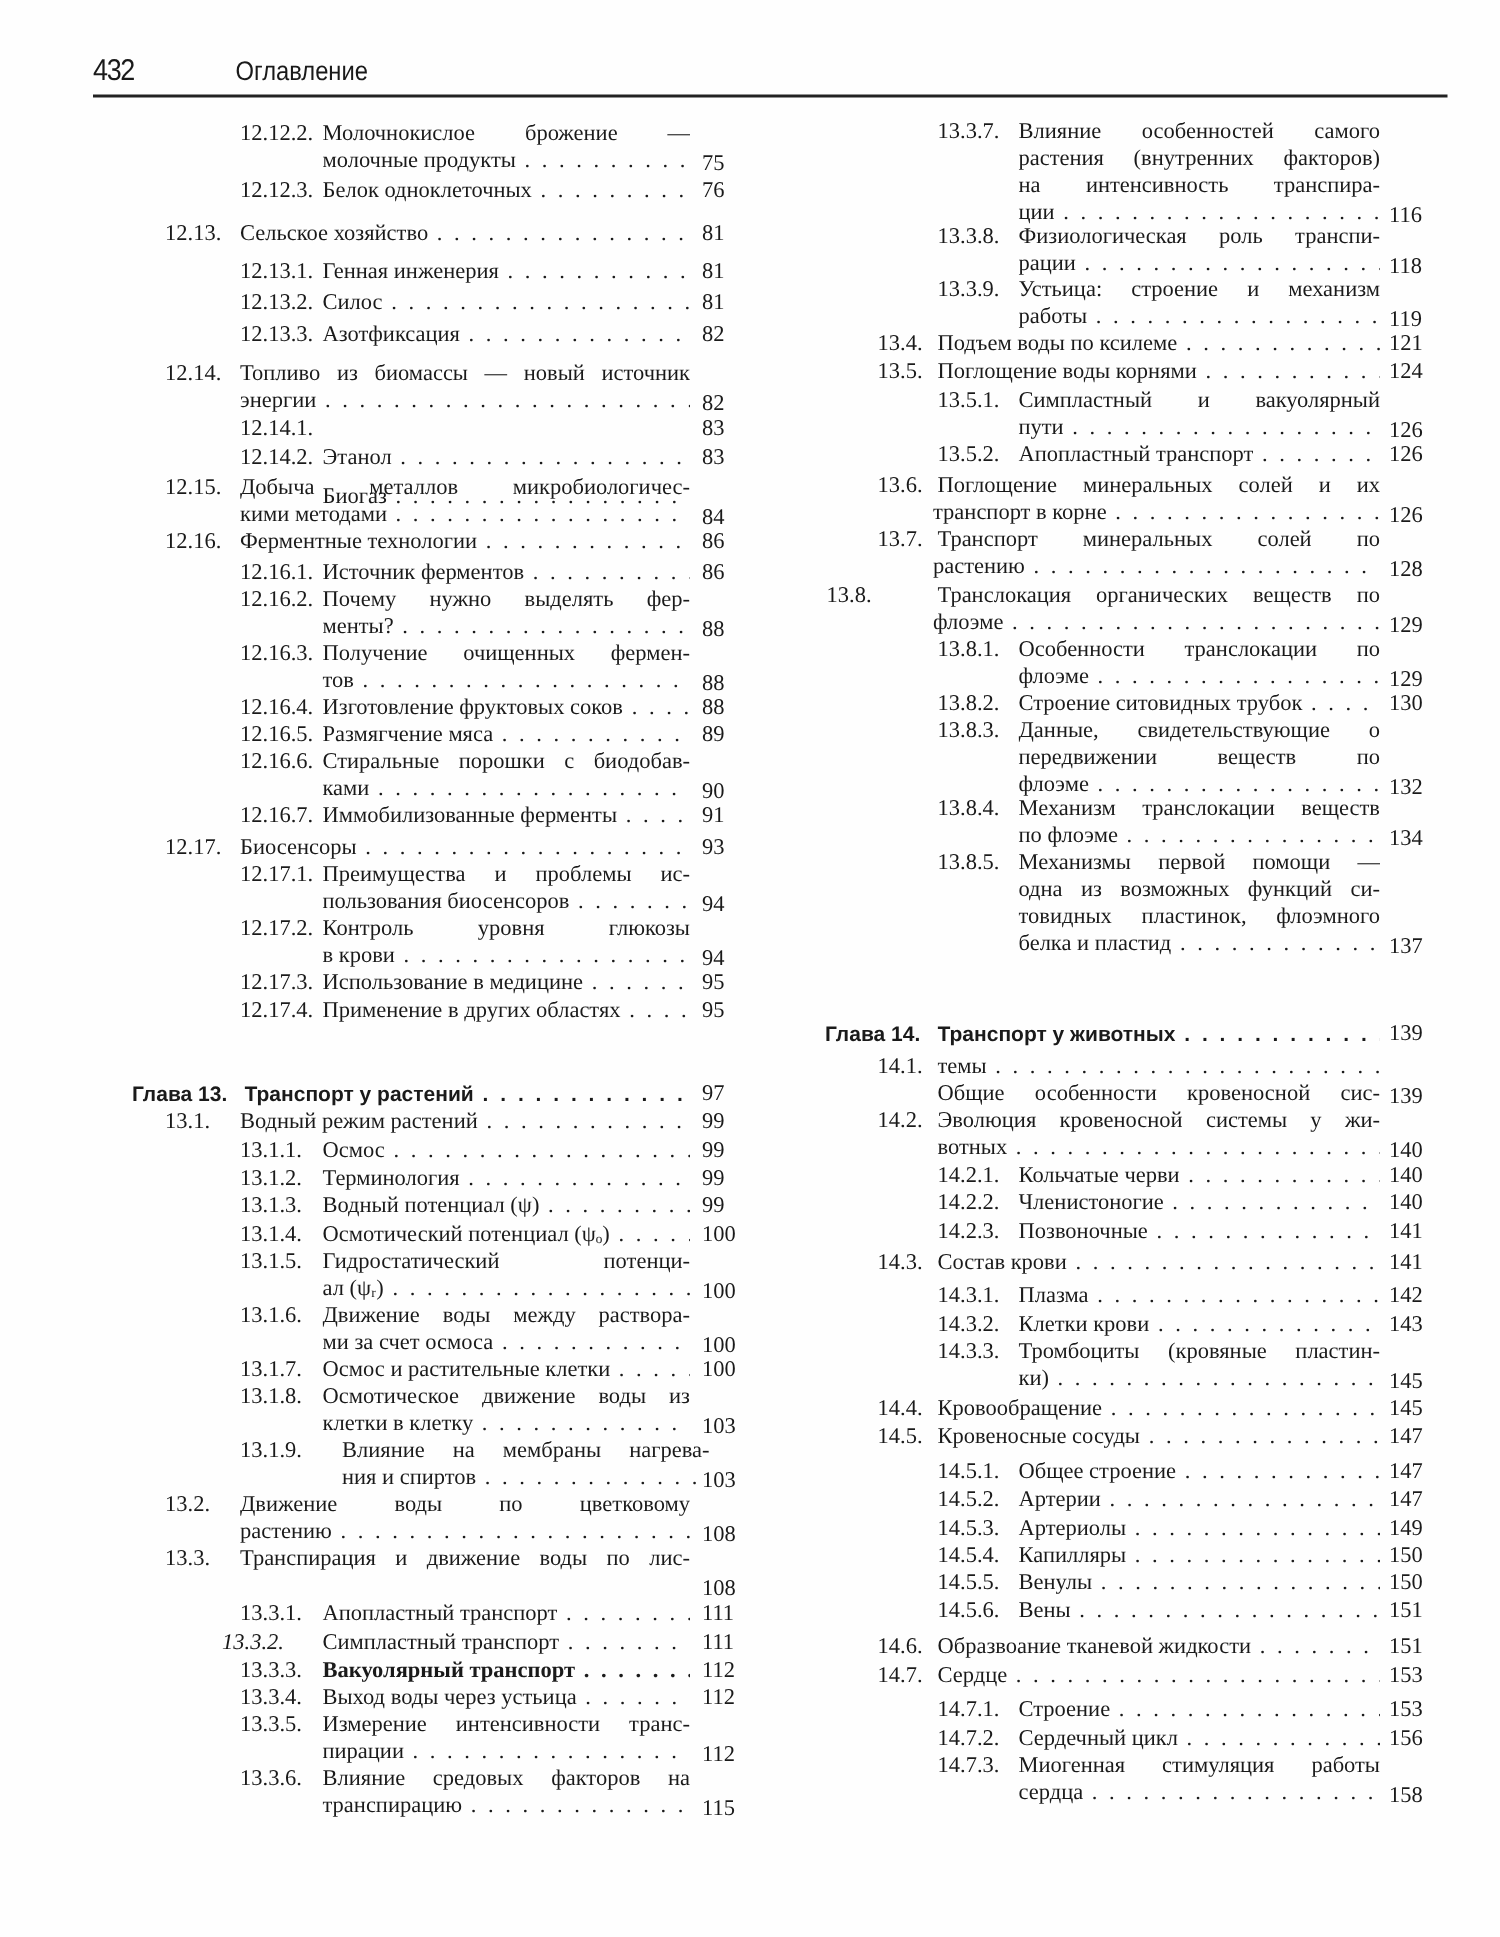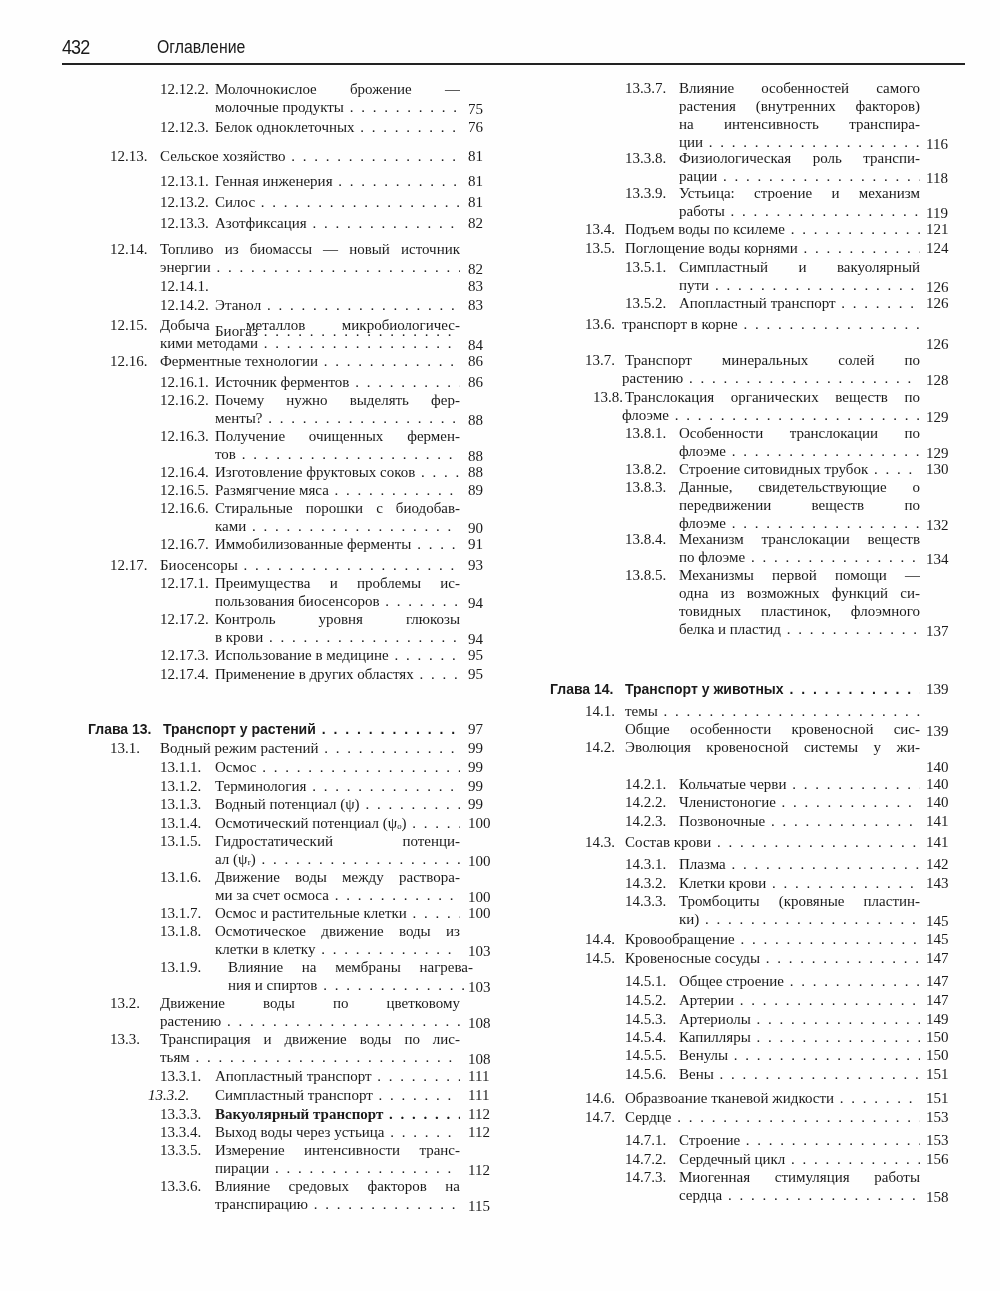--- a/index.html
+++ b/index.html
@@ -281,21 +281,20 @@
       <span class="txt" style="left: 160px; width: 300px;">
         <span class="line" style="text-align: justify; text-align-last: justify; white-space: normal;">Движение воды по цветковому</span>
         <span class="line last">растению</span>
       </span>
       <span class="page" style="top: 20px; right: 492px; left: 468px;">108</span>
     </div>
     <div class="entry" style="top: 1030px; left: 0px;">
       <span class="num" style="left: 110px;">13.3.</span>
       <span class="txt" style="left: 160px; width: 300px;">
         <span class="line" style="text-align: justify; text-align-last: justify; white-space: normal;">Транспирация и движение воды по лис-</span>
-        <span class="line last">тьям</span>
       </span>
       <span class="page" style="top: 20px; right: 492px; left: 468px;">108</span>
     </div>
     <div class="entry" style="top: 1067px; left: 0px;">
       <span class="num" style="left: 160px;">13.3.1.</span>
       <span class="txt" style="left: 215px; width: 245px;">
         <span class="line last">Апопластный транспорт</span>
       </span>
       <span class="page" style="top: 0px; right: 492px; left: 468px;">111</span>
     </div>
@@ -389,34 +388,35 @@
     <div class="entry" style="top: 294px; left: 0px;">
       <span class="num" style="left: 625px;">13.5.2.</span>
       <span class="txt" style="left: 679px; width: 241px;">
         <span class="line last">Апопластный транспорт</span>
       </span>
       <span class="page" style="top: 0px; right: 34px; left: 926px;">126</span>
     </div>
     <div class="entry" style="top: 315px; left: 0px;">
       <span class="num" style="left: 585px;">13.6.</span>
       <span class="txt" style="left: 625px; width: 295px;">
+        <span class="line" style="text-align: justify; text-align-last: justify; white-space: normal;">Поглощение минеральных солей и их</span>
         <span class="line last" style="margin-left: -3px;">транспорт в корне</span>
       </span>
       <span class="page" style="top: 20px; right: 34px; left: 926px;">126</span>
     </div>
     <div class="entry" style="top: 351px; left: 0px;">
       <span class="num" style="left: 585px;">13.7.</span>
       <span class="txt" style="left: 625px; width: 295px;">
         <span class="line" style="text-align: justify; text-align-last: justify; white-space: normal;">Транспорт минеральных солей по</span>
         <span class="line last" style="margin-left: -3px;">растению</span>
       </span>
       <span class="page" style="top: 20px; right: 34px; left: 926px;">128</span>
     </div>
     <div class="entry" style="top: 388px; left: 0px;">
-      <span class="num" style="left: 593px;">13.8.</span>
+      <span class="num" style="left: 551px;">13.8.</span>
       <span class="txt" style="left: 625px; width: 295px;">
         <span class="line" style="text-align: justify; text-align-last: justify; white-space: normal;">Транслокация органических веществ по</span>
         <span class="line last" style="margin-left: -3px;">флоэме</span>
       </span>
       <span class="page" style="top: 20px; right: 34px; left: 926px;">129</span>
     </div>
     <div class="entry" style="top: 424px; left: 0px;">
       <span class="num" style="left: 625px;">13.8.1.</span>
       <span class="txt" style="left: 679px; width: 241px;">
         <span class="line" style="text-align: justify; text-align-last: justify; white-space: normal;">Особенности транслокации по</span>
@@ -470,20 +470,21 @@
       <span class="txt" style="left: 625px; width: 295px;">
         <span class="line last">темы</span>
         <span class="line" style="text-align: justify; text-align-last: justify; white-space: normal;">Общие особенности кровеносной сис-</span>
       </span>
       <span class="page" style="top: 20px; right: 34px; left: 926px;">139</span>
     </div>
     <div class="entry" style="top: 738px; left: 0px;">
       <span class="num" style="left: 585px;">14.2.</span>
       <span class="txt" style="left: 625px; width: 295px;">
         <span class="line" style="text-align: justify; text-align-last: justify; white-space: normal;">Эволюция кровеносной системы у жи-</span>
+        <span class="line last">вотных</span>
       </span>
       <span class="page" style="top: 20px; right: 34px; left: 926px;">140</span>
     </div>
     <div class="entry" style="top: 775px; left: 0px;">
       <span class="num" style="left: 625px;">14.2.1.</span>
       <span class="txt" style="left: 679px; width: 241px;">
         <span class="line last">Кольчатые черви</span>
       </span>
       <span class="page" style="top: 0px; right: 34px; left: 926px;">140</span>
     </div>

